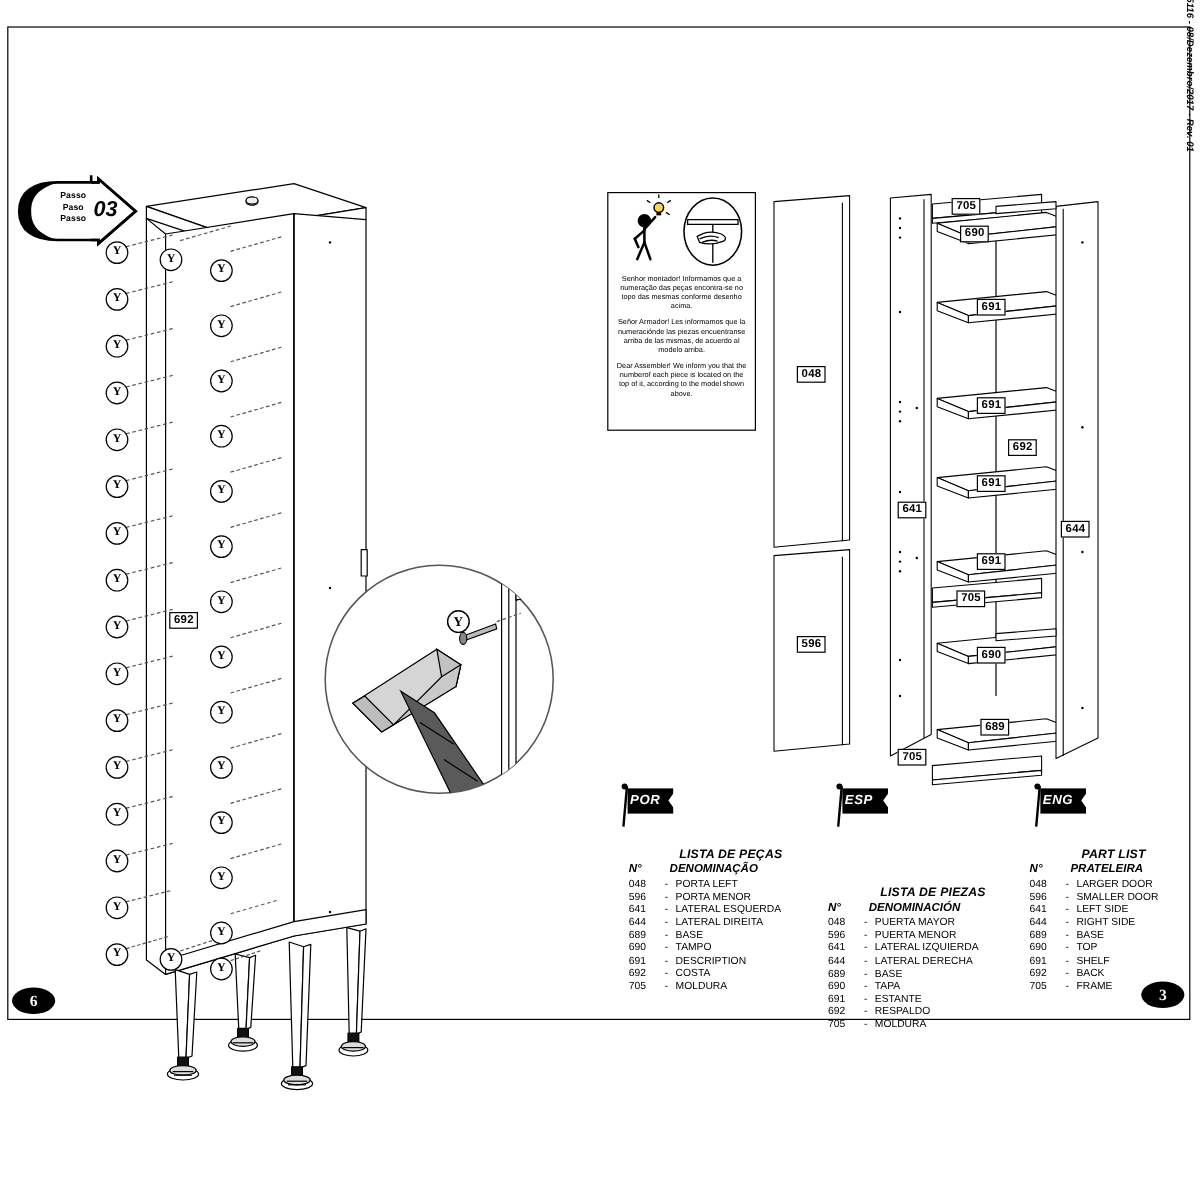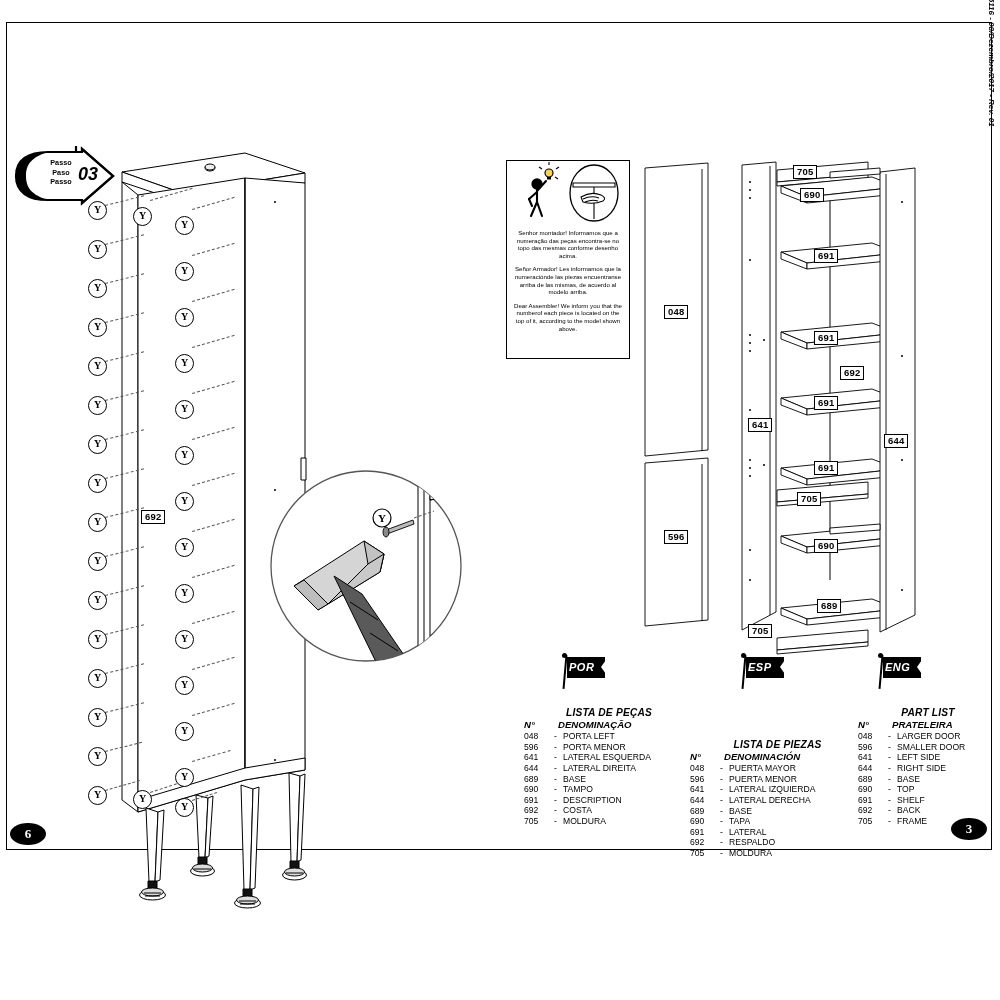--- a/index.html
+++ b/index.html
@@ -27,21 +27,21 @@
   .lead{position:absolute;border-top:1px dashed #555;transform-origin:0 0;z-index:5;height:0;}
 
   
   .notebox{position:absolute;left:506px;top:160px;width:124px;height:199px;
            border:1px solid #000;background:#fff;box-sizing:border-box;}
   .notebox .pics{height:66px;position:relative;border-bottom:0;}
   .notebox p{margin:0 0 6px;padding:0 6px;text-align:center;font-size:6.1px;line-height:7.6px;}
   .notebox p.first{margin-top:2px;}
 
   
-  .flag{position:absolute;width:46px;height:34px;margin-left:44px;}
+  .flag{position:absolute;width:46px;height:34px;}
   .flag .pole{position:absolute;left:2px;top:0;width:2px;height:34px;background:#000;
               transform:rotate(5deg);}
   .flag .dot{position:absolute;left:0px;top:-2px;width:5px;height:5px;background:#000;border-radius:50%;}
   .flag .body{position:absolute;left:5px;top:2px;width:38px;height:21px;background:#000;}
   .flag .lbl{position:absolute;left:7px;top:4px;width:34px;color:#fff;font-size:11px;
              font-weight:bold;font-style:italic;letter-spacing:.5px;line-height:17px;}
   .flag .notch{position:absolute;right:0;top:2px;width:0;height:0;
                border-top:10.5px solid transparent;border-bottom:10.5px solid transparent;
                border-right:7px solid #fff;}
 
@@ -407,21 +407,21 @@
     <div class="notch"></div>
     <div class="lbl">POR</div>
   </div>
   <div class="flag" style="left:697px;top:655px;">
     <div class="pole"></div>
       <div class="dot"></div>
       <div class="body"></div>
     <div class="notch"></div>
     <div class="lbl">ESP</div>
   </div>
-  <div class="flag" style="left:834px;top:655px;">
+  <div class="flag" style="left:862px;top:655px;">
     <div class="pole"></div>
       <div class="dot"></div>
       <div class="body"></div>
     <div class="notch"></div>
     <div class="lbl">ENG</div>
   </div>
 
   <div class="plist" style="left:524px;top:708px;width:170px;">
     <div class="t1">LISTA DE PEÇAS</div>
     <div class="hdr">
@@ -507,21 +507,21 @@
         <span>BASE</span>
       </div>
     <div class="row">
         <span class="n">690</span>
         <span class="d">-</span>
         <span>TAPA</span>
       </div>
     <div class="row">
         <span class="n">691</span>
         <span class="d">-</span>
-        <span>LATERAL</span>
+        <span>ESTANTE</span>
       </div>
     <div class="row">
         <span class="n">692</span>
         <span class="d">-</span>
         <span>RESPALDO</span>
       </div>
     <div class="row">
         <span class="n">705</span>
         <span class="d">-</span>
         <span>MOLDURA</span>

